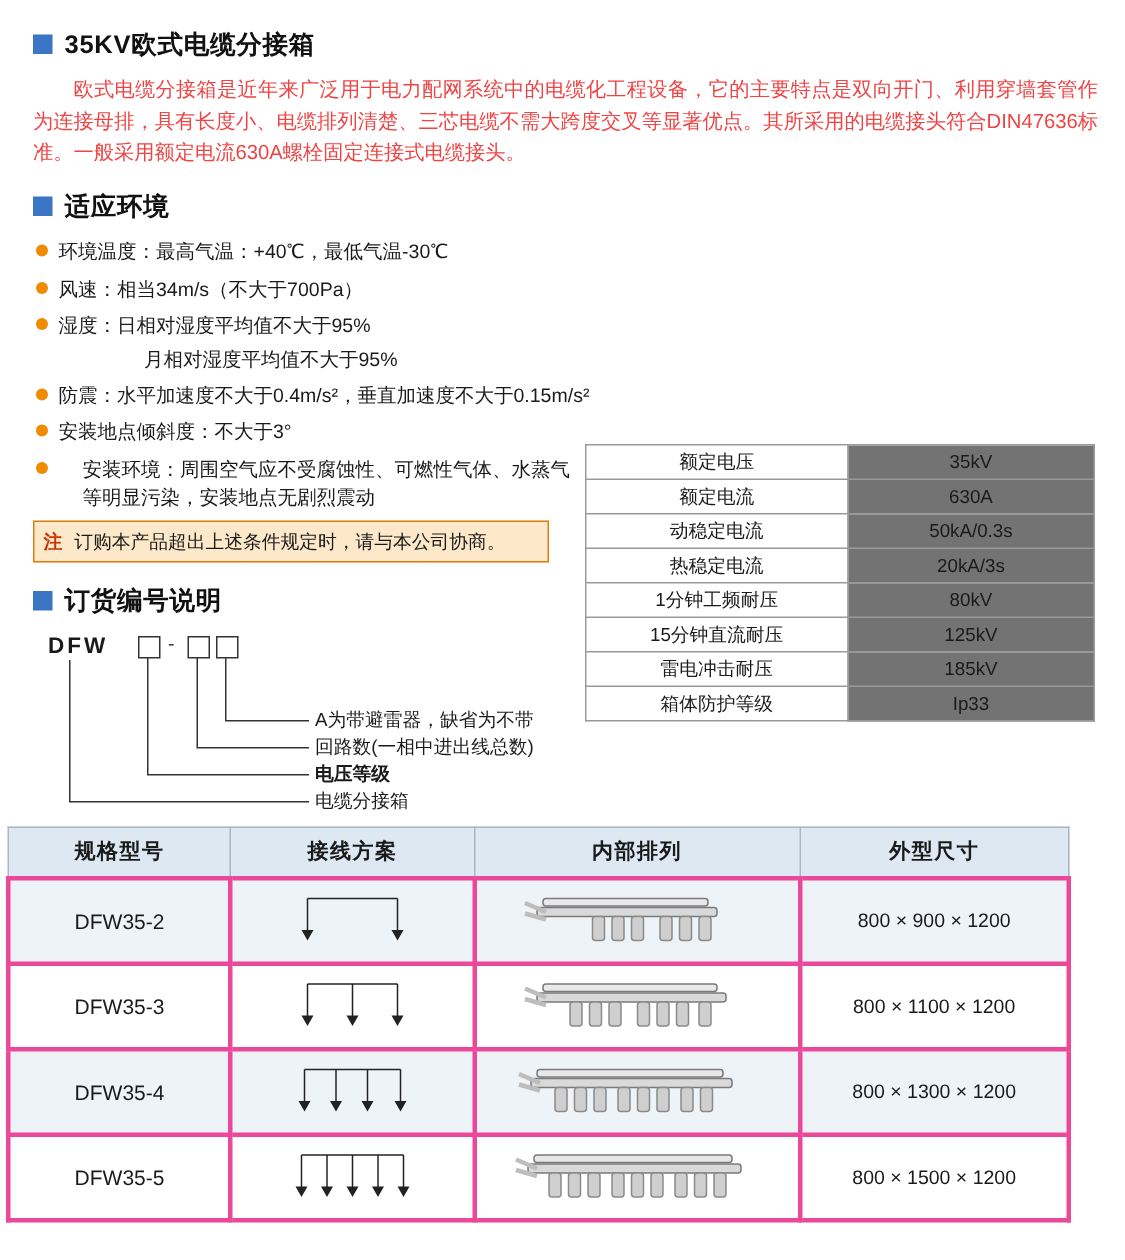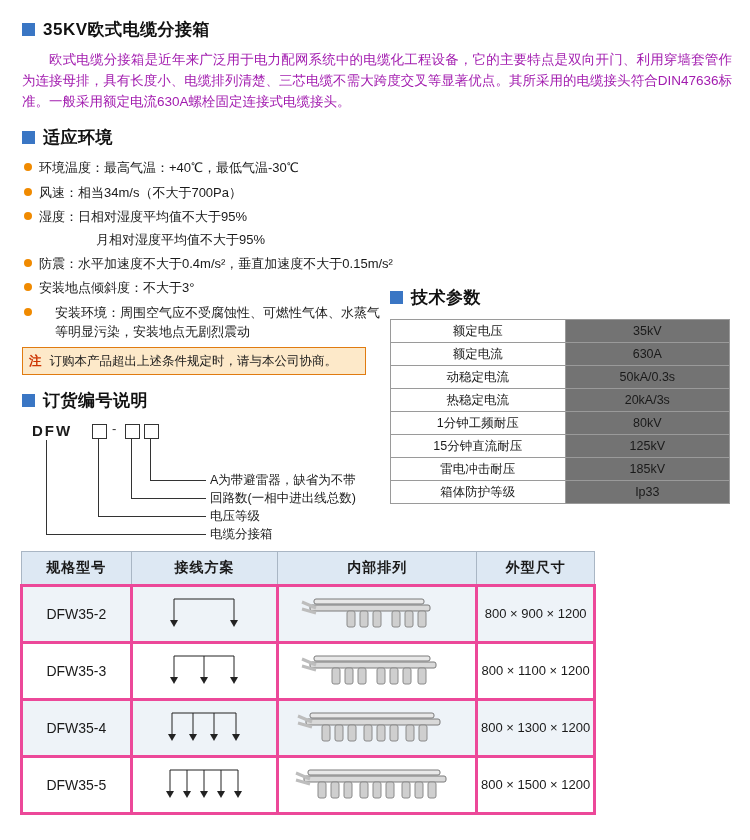--- a/index.html
+++ b/index.html
@@ -40,21 +40,21 @@
     flex: 0 0 auto;
   }
 
   
   .intro {
     font-size: 13.5px;
     line-height: 21px;
     text-align: justify;
     text-indent: 2em;
     margin: 8px 18px 0 22px;
-    color: #a21caf;
+    color: #ef4444;
   }
 
   
   .bullet-list {
     margin: 9px 0 0 24px;
   }
   .bullet-row {
     display: flex;
     align-items: flex-start;
     font-size: 13px;
@@ -154,22 +154,22 @@
   }
   table.tech td.k { width: 175px; background: #fff; }
   table.tech td.v { width: 163px; background: #737373; }
 
   
   .order-head {
     margin: 14px 0 0 22px;
   }
   table.order {
     border-collapse: collapse;
-    width: 576px;
-    margin: 9px 0 0 20px;
+    width: 710px;
+    margin: 9px 0 0 4px;
     font-size: 13.5px;
   }
   table.order th {
     background: #dde8f3;
     border: 1px solid #a9b6c4;
     height: 30px;
     font-weight: bold;
     font-size: 14px;
     letter-spacing: 1px;
   }
@@ -256,32 +256,28 @@
     <div class="vline" style="left:124px; top:16px; height:42px;"></div>
     <div class="hline" style="left:124px; top:58px; width:56px;"></div>
     <span class="leg" style="left:184px; top:50px;">A为带避雷器，缺省为不带</span>
 
     <div class="vline" style="left:105px; top:16px; height:60px;"></div>
     <div class="hline" style="left:105px; top:76px; width:75px;"></div>
     <span class="leg" style="left:184px; top:68px;">回路数(一相中进出线总数)</span>
 
     <div class="vline" style="left:72px; top:16px; height:78px;"></div>
     <div class="hline" style="left:72px; top:94px; width:108px;"></div>
-    <span class="leg" style="left:184px; top:86px;">电压等级</span>
+    <span class="leg" style="left:184px; top:86px;font-weight:bold;">电压等级</span>
 
     <div class="vline" style="left:20px; top:18px; height:94px;"></div>
     <div class="hline" style="left:20px; top:112px; width:160px;"></div>
     <span class="leg" style="left:184px; top:104px;">电缆分接箱</span>
   </div>
 
   <div class="tech-wrap">
-    <div class="sec-head">
-      <span class="sq"></span>
-      <span>技术参数</span>
-    </div>
     <table class="tech">
       <tbody>
         <tr>
           <td class="k">额定电压</td>
           <td class="v">35kV</td>
         </tr>
         <tr>
           <td class="k">额定电流</td>
           <td class="v">630A</td>
         </tr>

